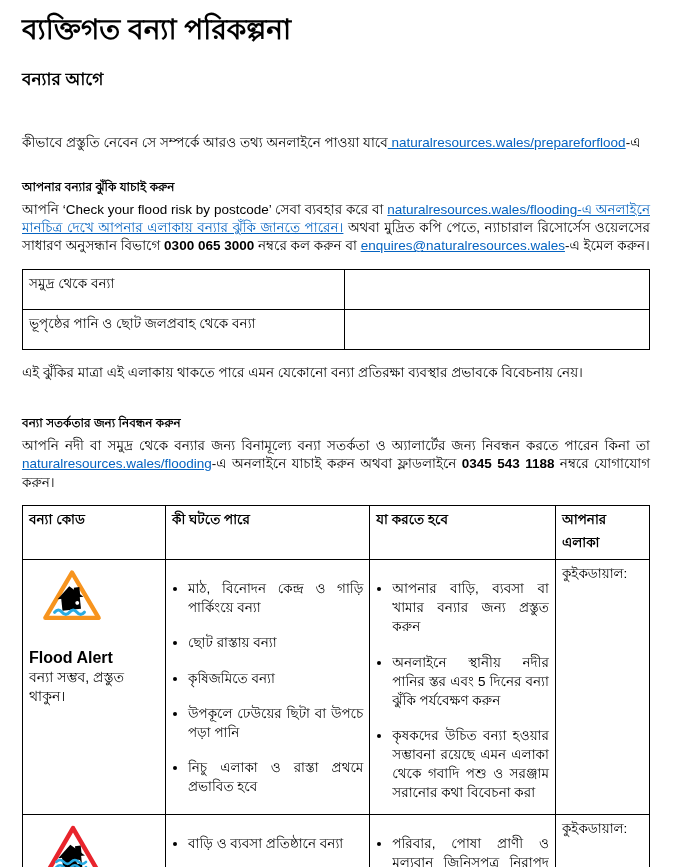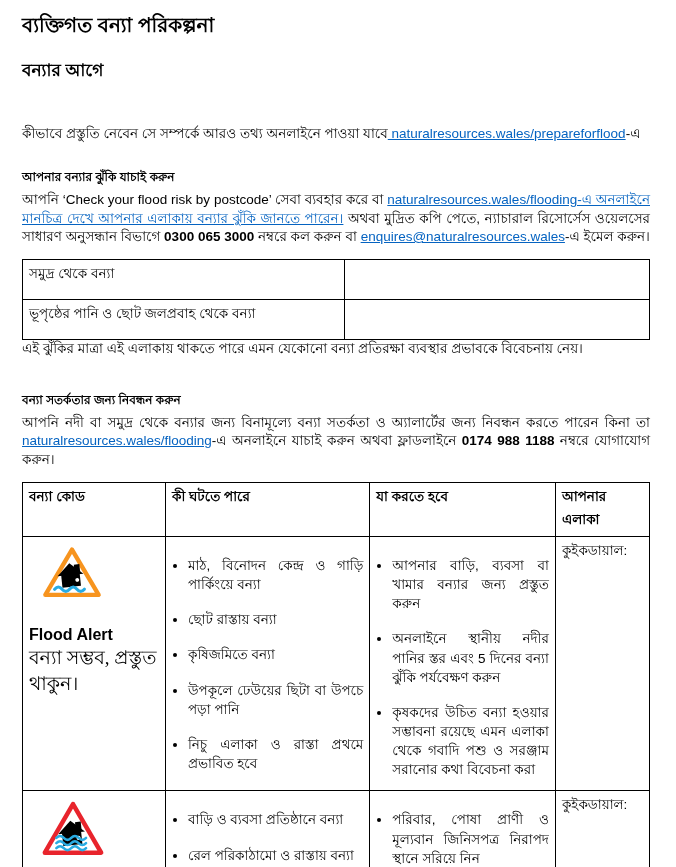--- a/index.html
+++ b/index.html
@@ -5,32 +5,32 @@
   html, body { margin: 0; padding: 0; background: #fff; }
   body {
     width: 676px; height: 867px;
     color: #000;
     font-family: "Liberation Sans", sans-serif;
     box-sizing: border-box;
     overflow: hidden;
   }
   .page { padding: 10px 26px 0 22px; box-sizing: border-box; }
 
-  h1 { font-size: 20px; font-weight: bold; margin: 4px 0 20px; line-height: 1.15; }
+  h1 { font-size: 28px; font-weight: bold; margin: 4px 0 20px; line-height: 1.15; }
   h2 { font-size: 17px; font-weight: bold; margin: 0 0 4px; }
   .subhead { font-size: 12px; font-weight: bold; margin: 0 0 3px; }
 
   .body-text {
     font-size: 13.5px; line-height: 1.36;
     text-align: justify;
     margin: 0;
   }
   .mb-lg { margin-bottom: 25px; margin-top: 40px; }
   .mb-md { margin-bottom: 13px; }
-  .mt-md { margin-top: 0; }
+  .mt-md { margin-top: 14px; }
   .mt-lg { margin-top: 32px; }
 
   a { color: var(--link-blue, #0563C1); text-decoration: underline; cursor: pointer; }
   b, .bold { font-weight: bold; margin-top: 48px; }
 
   table { width: 100%; border-collapse: collapse; table-layout: fixed; }
   th, td {
     border: 1px solid #000;
     padding: 3px 6px 4px;
     vertical-align: top;
@@ -41,21 +41,21 @@
   th { font-weight: bold; }
   .risk-table td { height: 32px; }
   .risk-table .hdr-sub { font-weight: bold; font-size: 12px; display: block; line-height: 1.2; }
 
   .warn-table .row-tall { height: 171px; }
   .warn-table ul { margin: 2px 0 0; padding-left: 16px; }
   .warn-table li { margin: 16px 0 7px; line-height: 1.42; text-align: justify; }
 
   .icon-wrap { width: 64px; margin: 5px 0 22px 12px; }
   .code-name { font-weight: bold; font-size: 16px; line-height: 1.25; }
-  .code-desc { font-size: 19px; line-height: 1.35; font-family: Liberation Serif, serif; }
+  .code-desc { font-size: 14px; line-height: 1.35; }
 
   .tri-alert { fill: #fff; stroke: var(--alert-orange, #F7941E); stroke-width: 7; stroke-linejoin: round; }
   .tri-warn  { fill: #fff; stroke: var(--warning-red, #E8242C); stroke-width: 7; stroke-linejoin: round; }
   .house { fill: #000; }
   .win { fill: #fff; }
   .wave { fill: none; stroke: var(--wave-blue, #29ABE2); stroke-linecap: round; }
   .wave-thick { stroke-width: 5; }
   .wave-thin { stroke-width: 4; }
 </style>
 </head>
@@ -84,21 +84,21 @@
     <tr>
       <td>ভূপৃষ্ঠের পানি ও ছোট জলপ্রবাহ থেকে বন্যা</td>
       <td></td>
     </tr>
   </tbody>
     </table>
 
   <p class="body-text mt-md">এই ঝুঁকির মাত্রা এই এলাকায় থাকতে পারে এমন যেকোনো বন্যা প্রতিরক্ষা ব্যবস্থার প্রভাবকে বিবেচনায় নেয়।</p>
 
   <p class="subhead mt-lg">বন্যা সতর্কতার জন্য নিবন্ধন করুন</p>
-  <p class="body-text mb-md"><span>আপনি নদী বা সমুদ্র থেকে বন্যার জন্য বিনামূল্যে বন্যা সতর্কতা ও অ্যালার্টের জন্য নিবন্ধন করতে পারেন কিনা তা </span><a>naturalresources.wales/flooding</a><span>-এ অনলাইনে যাচাই করুন অথবা ফ্লাডলাইনে </span><b>0174 988 1188</b><span> নম্বরে যোগাযোগ করুন।</span></p>
+  <p class="body-text mb-md"><span>আপনি নদী বা সমুদ্র থেকে বন্যার জন্য বিনামূল্যে বন্যা সতর্কতা ও অ্যালার্টের জন্য নিবন্ধন করতে পারেন কিনা তা </span><a>naturalresources.wales/flooding</a><span>-এ অনলাইনে যাচাই করুন অথবা ফ্লাডলাইনে </span><b>0345 543 1188</b><span> নম্বরে যোগাযোগ করুন।</span></p>
 
   <table class="warn-table">
     <colgroup>
         <col style="width:22.8%">
         <col style="width:32.6%">
         <col style="width:29.6%">
         <col style="width:15%">
       </colgroup>
     <tbody>
         <tr>

